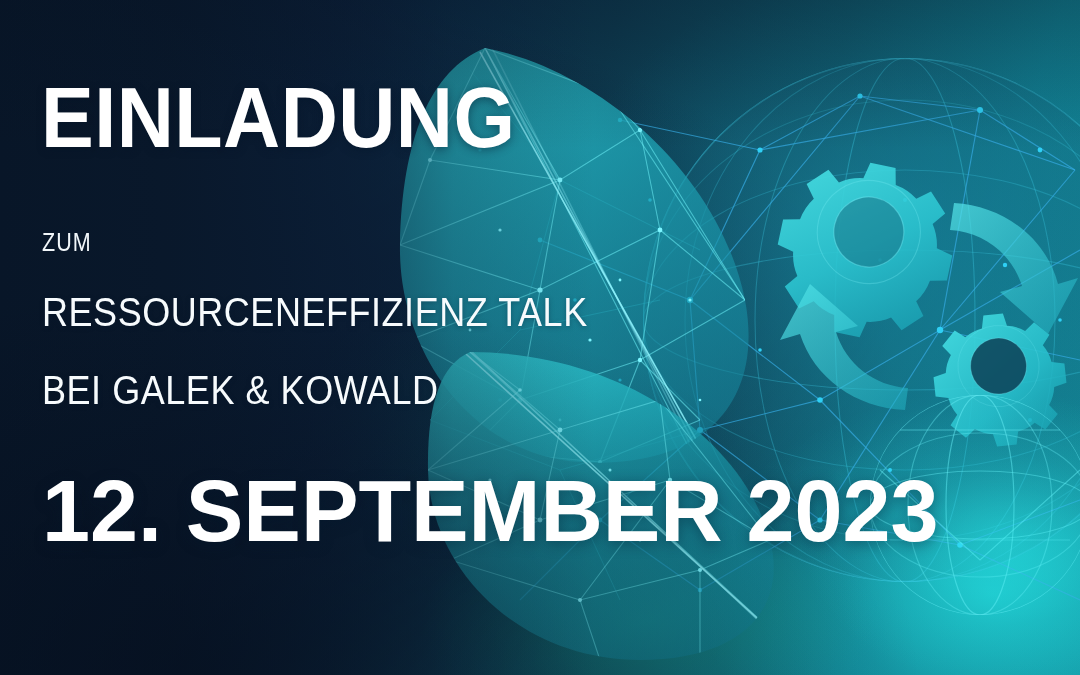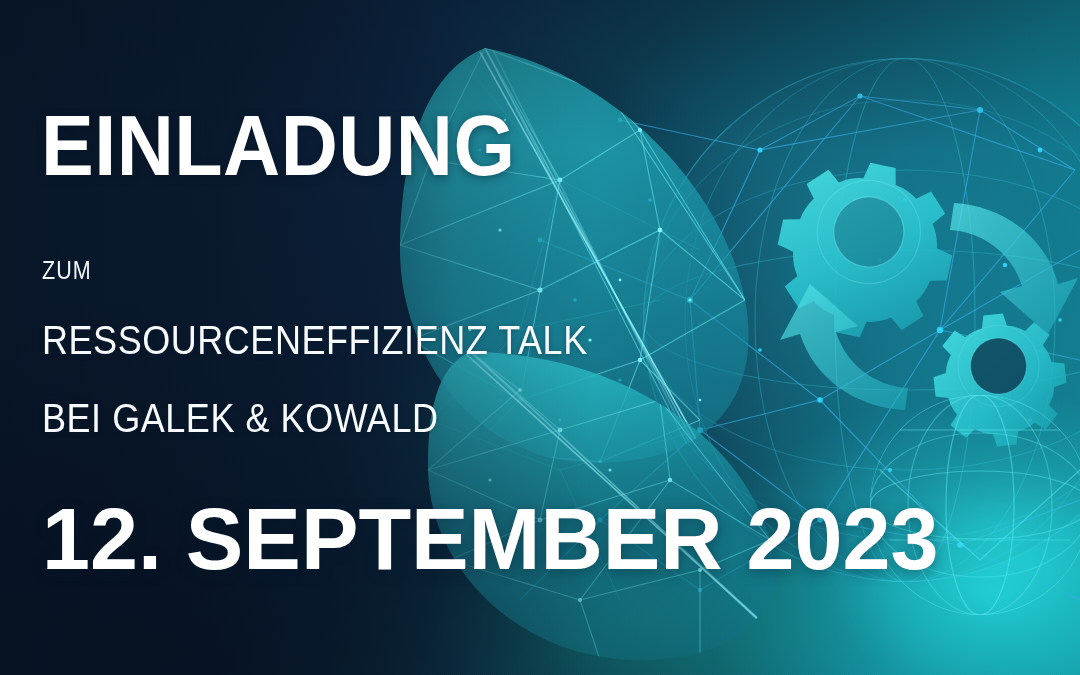--- a/index.html
+++ b/index.html
@@ -31,21 +31,21 @@
     background:linear-gradient(90deg,#081628 0%, rgba(9,24,43,.96) 16%, rgba(10,28,50,.72) 30%, rgba(11,34,58,.28) 42%, rgba(12,40,64,0) 55%);
   }
   #bg-vignette{
     background:
       radial-gradient(140% 120% at 18% 100%, rgba(4,12,26,.55) 0%, rgba(4,12,26,0) 48%),
       linear-gradient(180deg, rgba(6,18,34,.30) 0%, rgba(6,18,34,0) 22%);
   }
   svg.layer{display:block;}
   
   #content{
-    position:absolute;left:0;top:0;width:1080px;height:586px;margin-top:28px;
+    position:absolute;left:0;top:0;width:1080px;height:586px;
   }
   .txt{position:absolute;color:#ffffff;white-space:nowrap;}
   #headline{
     left:41px;top:74px;
     font-size:86px;
     font-weight:bold;
     letter-spacing:.5px;
     line-height:1;
     transform:scaleX(.92);
     transform-origin:left top;

